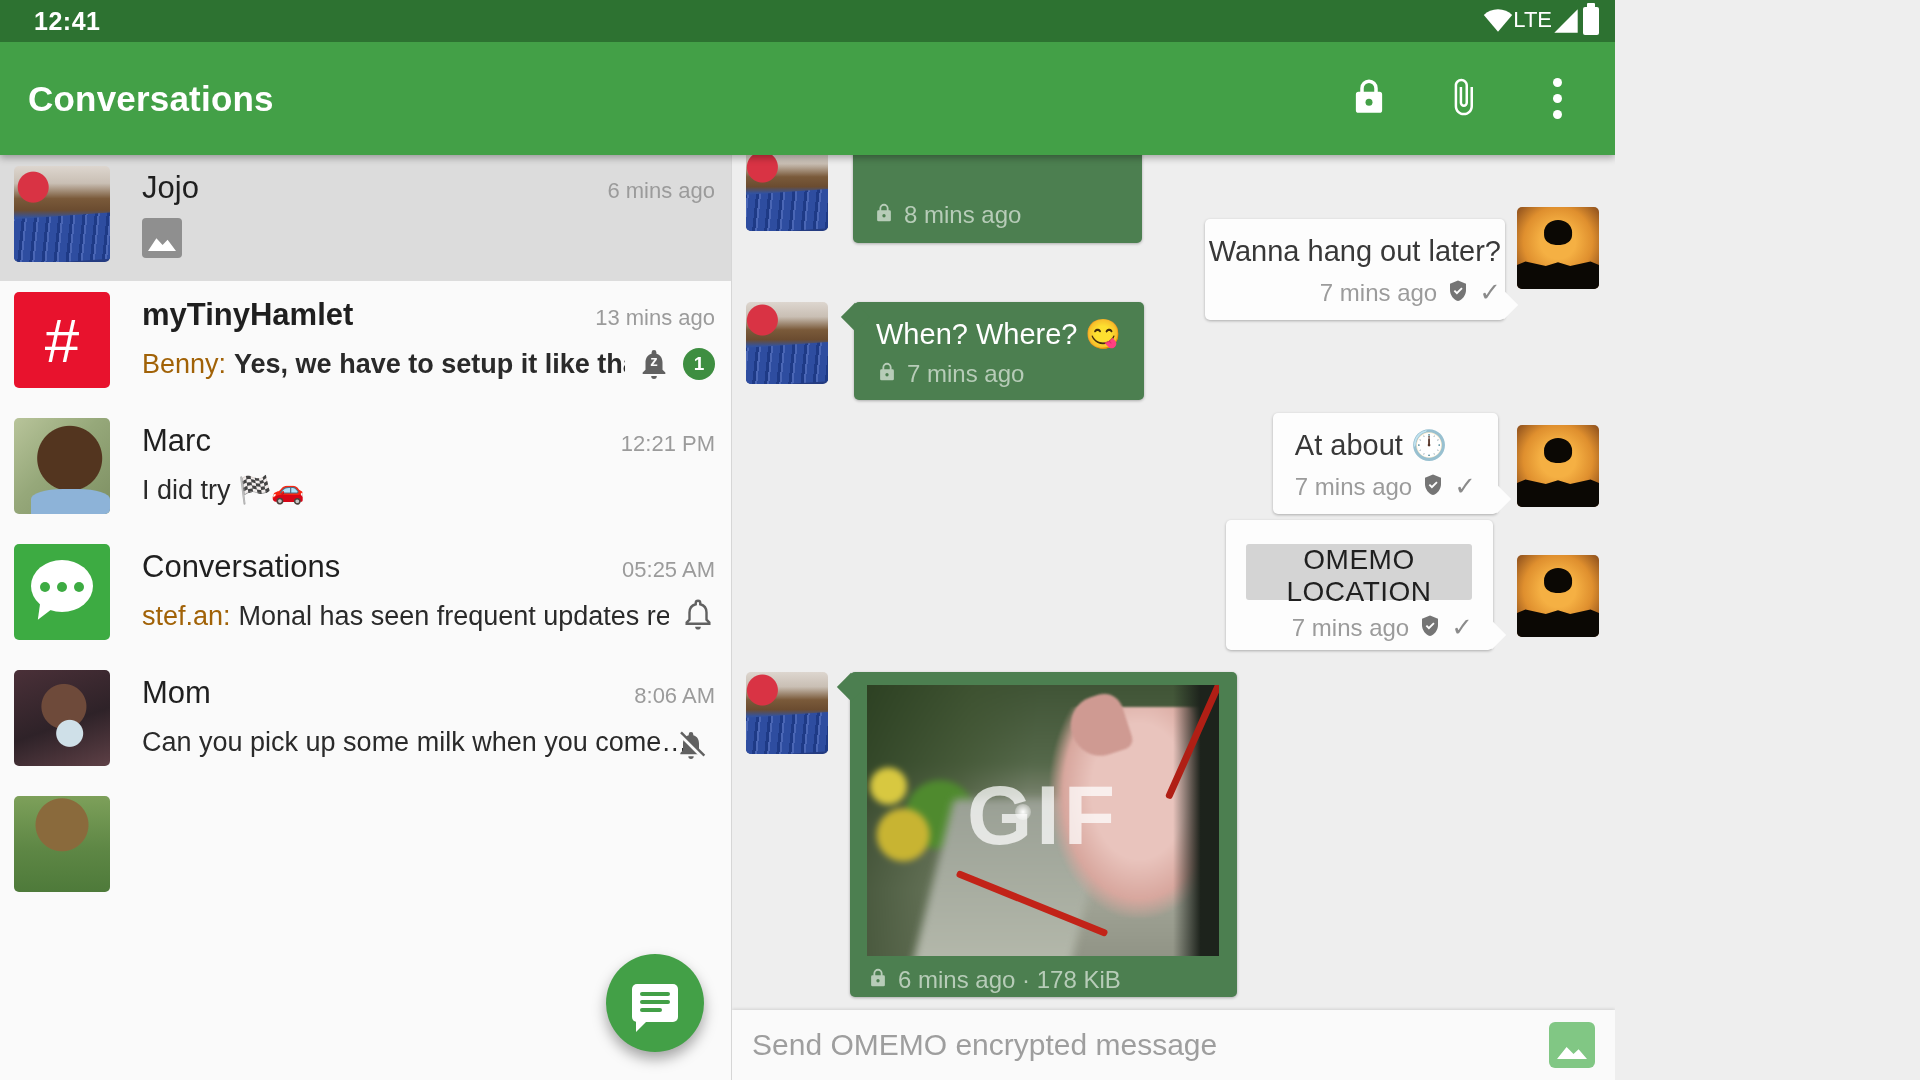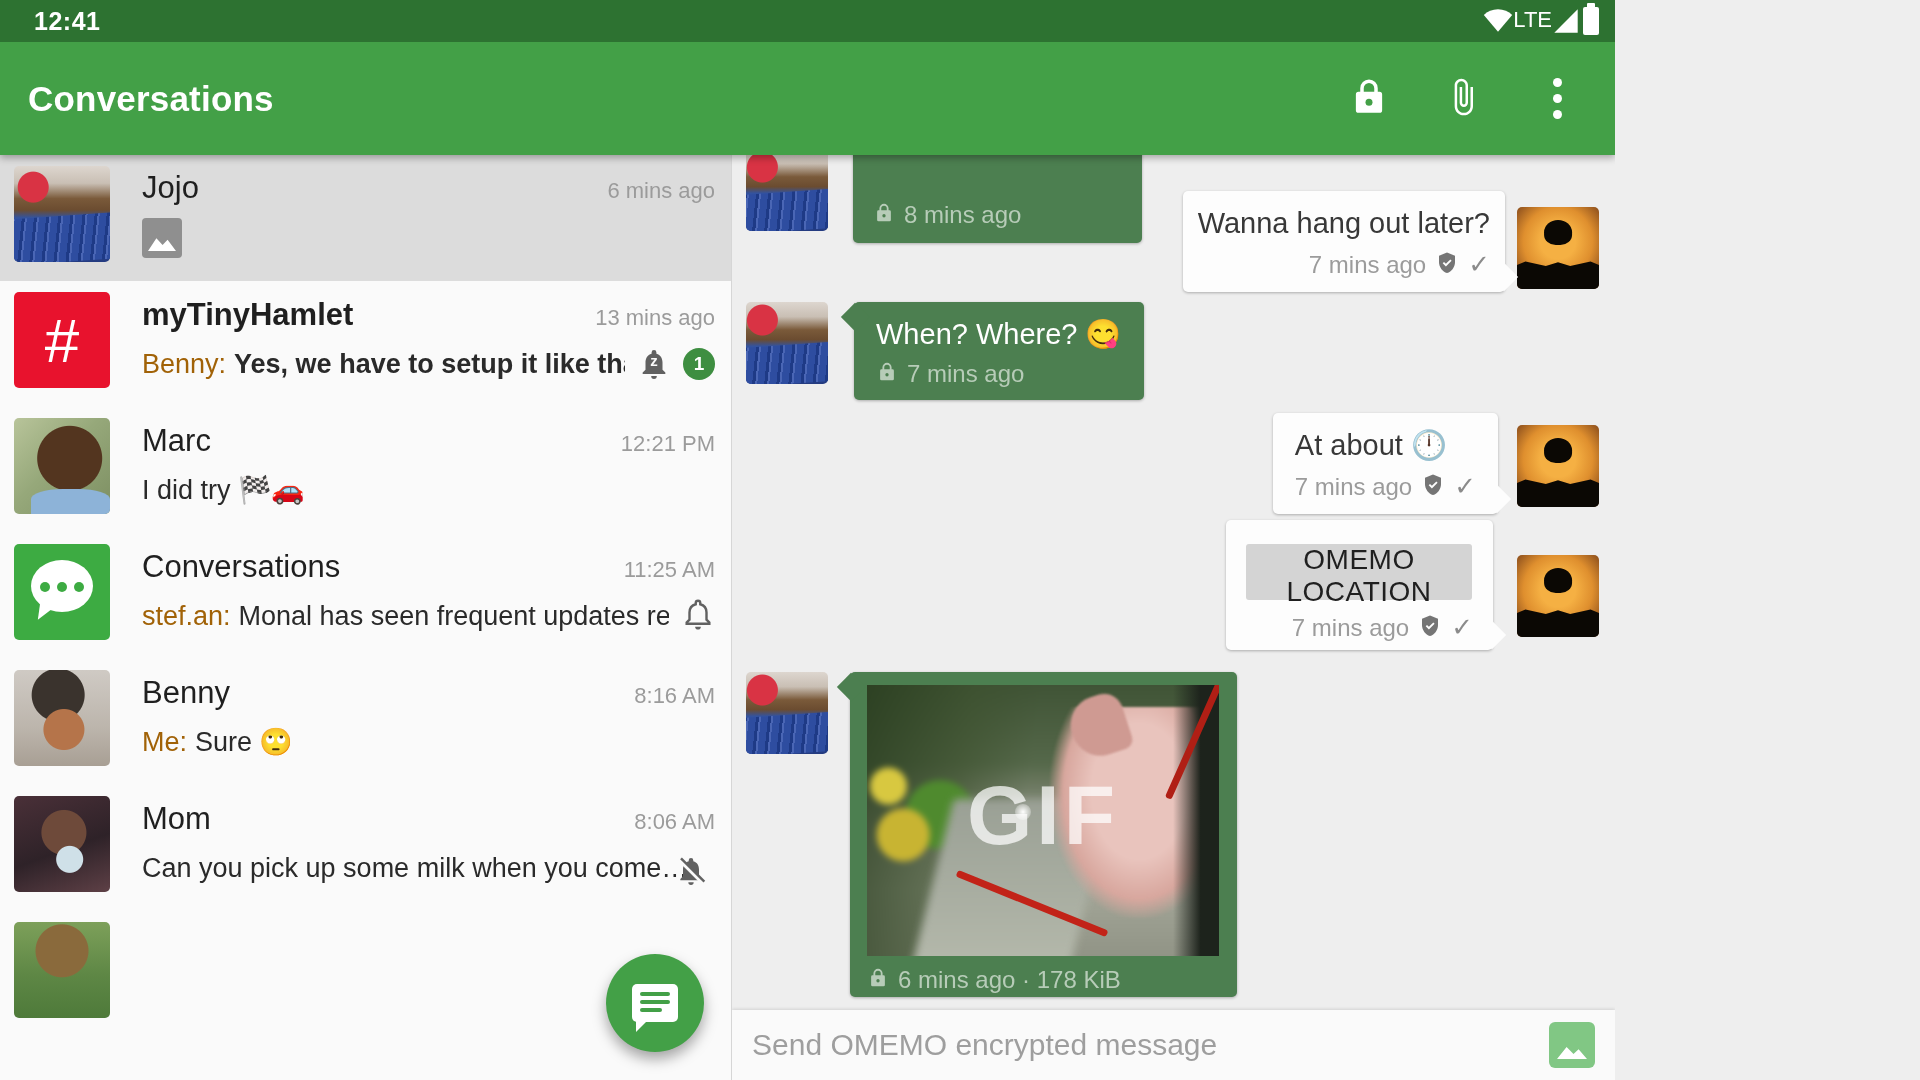--- a/index.html
+++ b/index.html
@@ -268,49 +268,37 @@
       <div class="row">
         <div class="avatar av-logo">
           <span class="bub"></span>
           <span class="d" style="left:26px;"></span>
           <span class="d" style="left:43px;"></span>
           <span class="d" style="left:60px;"></span>
         </div>
         <div class="row-main">
           <div class="line1">
             <span class="cname">Conversations</span>
-            <span class="ctime">11:25 AM</span>
+            <span class="ctime">05:25 AM</span>
           </div>
           <div class="line2">
             <span class="pmsg"><span class="sender">stef.an:</span><span>Monal has seen frequent updates rece…</span></span>
             <span class="line2-icons">
               <span>
                 <svg width="34" height="34" viewBox="0 0 24 24">
                     <path fill="none" stroke="#616161" stroke-width="1.7" d="M12 2.6a1.6 1.6 0 0 1 1.6 1.6v.9C16.6 5.8 18 8.2 18 11v5l2 2v.9H4V18l2-2v-5c0-2.8 1.4-5.2 4.4-5.9v-.9A1.6 1.6 0 0 1 12 2.6z"></path>
                     <path fill="#616161" d="M10 21h4a2 2 0 0 1-4 0z"></path>
                   </svg>
               </span>
             </span>
           </div>
         </div>
       </div>
 
 
-      <div class="row">
-        <div class="avatar av-benny"></div>
-        <div class="row-main">
-          <div class="line1">
-            <span class="cname">Benny</span>
-            <span class="ctime">8:16 AM</span>
-          </div>
-          <div class="line2">
-            <span class="pmsg"><span class="sender">Me:</span><span>Sure 🙄</span></span>
-          </div>
-        </div>
-      </div>
 
       <div class="row">
         <div class="avatar av-mom"></div>
         <div class="row-main">
           <div class="line1">
             <span class="cname">Mom</span>
             <span class="ctime">8:06 AM</span>
           </div>
           <div class="line2">
             <span class="pmsg">Can you pick up some milk when you come…</span>
@@ -340,21 +328,21 @@
         <div class="status" style="position:absolute; left:20px; bottom:14px;">
           <span><svg width="22" height="22" viewBox="0 0 24 24">
                 <path fill="#b7ccb8" d="M17 9V7a5 5 0 0 0-10 0v2H6a1.5 1.5 0 0 0-1.5 1.5v9A1.5 1.5 0 0 0 6 21h12a1.5 1.5 0 0 0 1.5-1.5v-9A1.5 1.5 0 0 0 18 9h-1zM9 9V7a3 3 0 0 1 6 0v2H9z"></path>
                 <circle cx="12" cy="15" r="1.8" fill="#4c7f50"></circle>
               </svg></span>
           <span class="stime">8 mins ago</span>
         </div>
       </div>
 
       <div class="msg-avatar av-me" style="right:16px; top:52px;"></div>
-      <div class="bubble out" style="right:110px; top:36px; padding:14px 15px 12px;">
+      <div class="bubble out" style="right:110px; top:64px; padding:14px 4px 12px;">
         <span class="tail-out"></span>
         <div class="txt">Wanna hang out later?</div>
         <div class="status">
           <span class="stime">7 mins ago</span>
           <span><svg width="24" height="24" viewBox="0 0 24 24">
                 <path fill="#757575" d="M12 1.6 4 4.8v6.1c0 5 3.4 9.7 8 11.1 4.6-1.4 8-6.1 8-11.1V4.8L12 1.6z"></path>
                 <path fill="#fdfdfd" d="m10.9 15.4-3.2-3.2 1.3-1.3 1.9 1.9 4.4-4.4 1.3 1.3z"></path>
               </svg></span>
           <span class="check">✓</span>
         </div>

